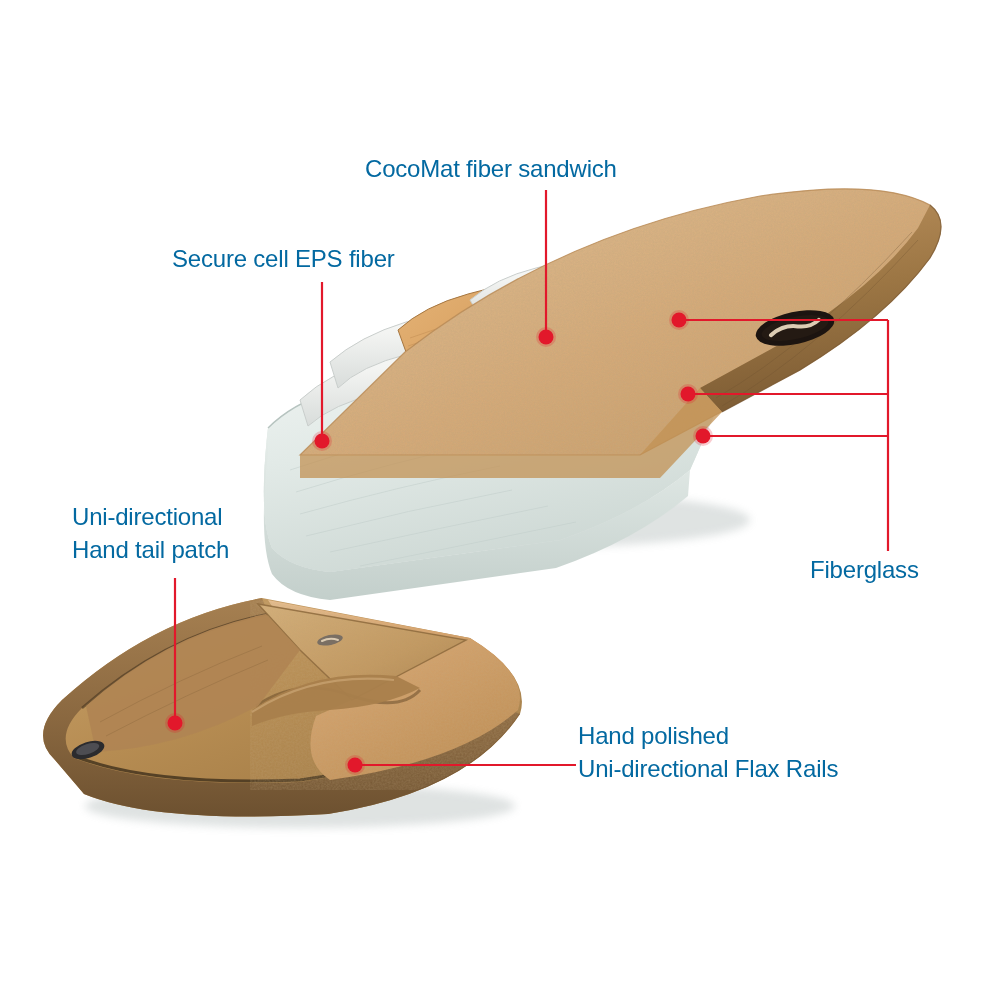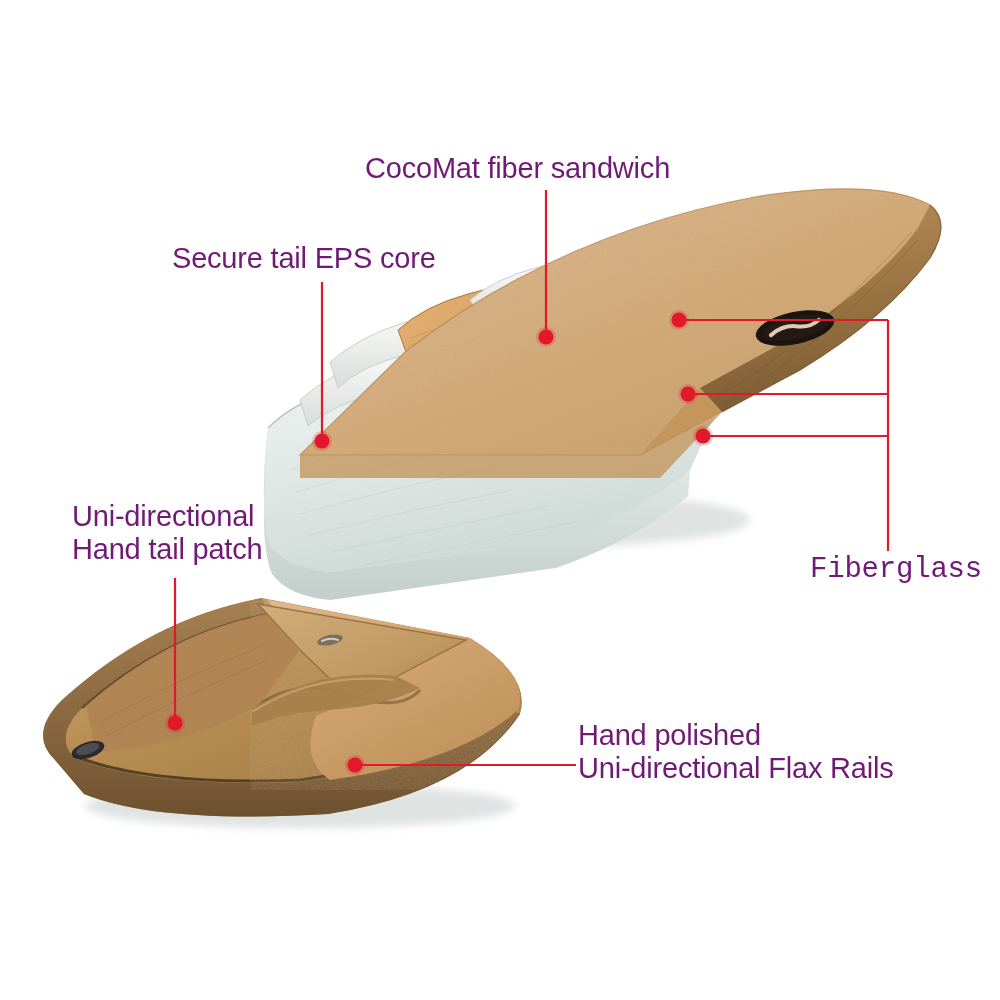--- a/index.html
+++ b/index.html
@@ -7,24 +7,24 @@
     width:1000px;height:1000px;overflow:hidden;
     font-family:"Liberation Sans","DejaVu Sans",sans-serif;
     color:#1a1a1a;
     -webkit-font-smoothing:antialiased;
   }
   #stage{position:relative;width:1000px;height:1000px;background:#fff;}
 
   
   .lbl{
     position:absolute;
-    font-size:29px;
+    font-size:24px;
     line-height:33px;
     letter-spacing:-0.2px;
-    color:#701a75;
+    color:#0369a1;
     white-space:pre;
     font-weight:400;
   }
 
   
   svg.leaders{position:absolute;left:0;top:0;width:1000px;height:1000px;pointer-events:none;}
 
   
   .art{position:absolute;left:0;top:0;width:1000px;height:1000px;}
 </style>
@@ -291,23 +291,23 @@
         <circle cx="703" cy="436" r="7.5" fill="#e2182b"></circle>
         <circle cx="175" cy="723" r="10" fill="#e2182b" opacity="0.22"></circle>
         <circle cx="175" cy="723" r="7.5" fill="#e2182b"></circle>
         <circle cx="355" cy="765" r="10" fill="#e2182b" opacity="0.22"></circle>
         <circle cx="355" cy="765" r="7.5" fill="#e2182b"></circle>
       </g>
   </svg>
 
   <div class="lbl" style="left:365px;top:152px;">CocoMat fiber sandwich</div>
 
-  <div class="lbl" style="left:172px;top:242px;">Secure tail EPS core</div>
+  <div class="lbl" style="left:172px;top:242px;">Secure cell EPS fiber</div>
 
   <div class="lbl" style="left:72px;top:500px;">Uni-directional
 Hand tail patch</div>
 
-  <div class="lbl" style="left:810px;top:553px;font-family:Liberation Mono, monospace;">Fiberglass</div>
+  <div class="lbl" style="left:810px;top:553px;">Fiberglass</div>
 
   <div class="lbl" style="left:578px;top:719px;">Hand polished
 Uni-directional Flax Rails</div>
 
 </div>
 
 </body></html>

